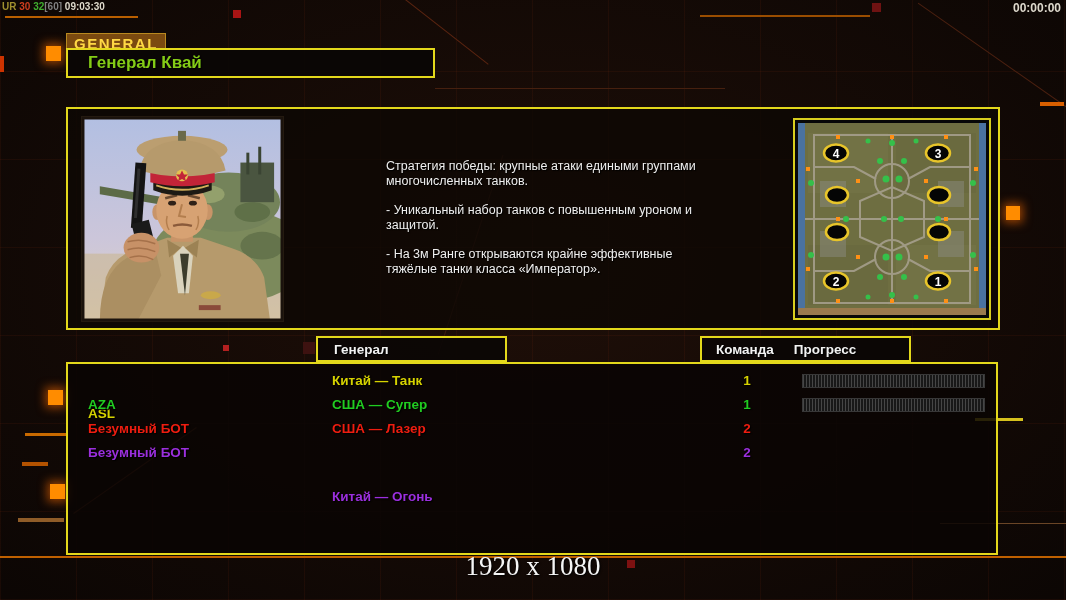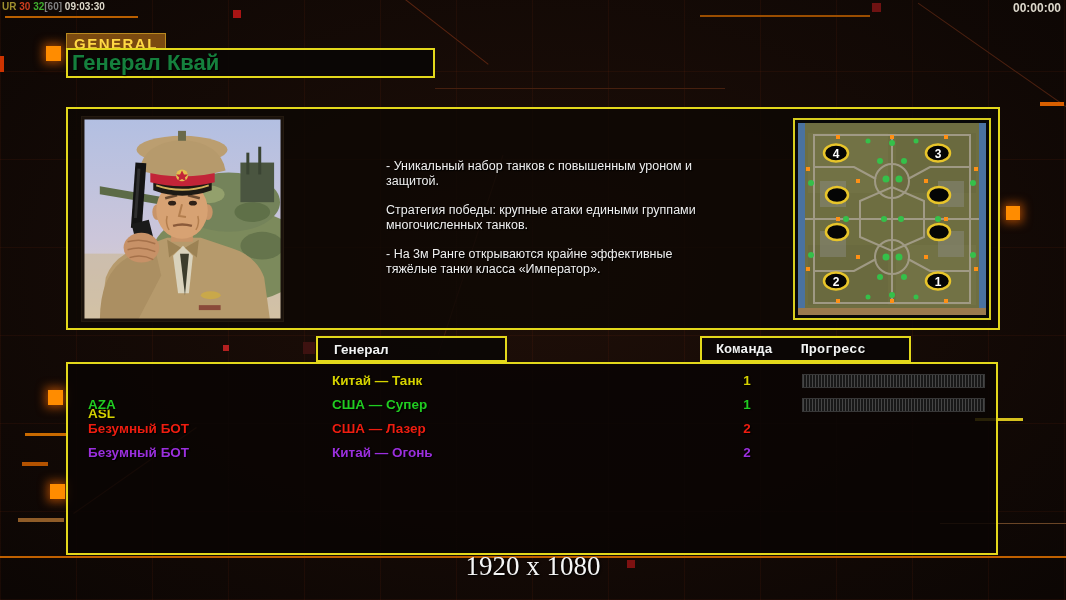--- a/index.html
+++ b/index.html
@@ -20,22 +20,22 @@
   .clock { position:absolute; right:5px; top:1px; font-size:12px; font-weight:bold; color:#ddd8cc; }
 
   .gen-tab {
     position:absolute; left:66px; top:33px; height:15px; padding:1px 7px;
     background:#7b4a10; border:1px solid #b9891f; border-bottom:none;
     color:#ffd845; font-size:15px; font-weight:bold; letter-spacing:1.5px;
   }
   .title-box {
     position:absolute; left:66px; top:48px; width:369px; height:30px;
     border:2px solid #e3d81b; background:rgba(10,7,5,0.92);
-    display:flex; align-items:center; padding-left:4px;
-    color:#15803d; font-size:22px; font-weight:bold; text-shadow:1px 1px 1px #000;
+    display:flex; align-items:center; padding-left:20px;
+    color:#84cc16; font-size:17px; font-weight:bold; text-shadow:1px 1px 1px #000;
   }
 
   .main-panel {
     position:absolute; left:66px; top:107px; width:934px; height:223px;
     border:2px solid #e3d81b; background:rgba(13,8,4,0.78);
   }
   .portrait { position:absolute; left:13px; top:7px; width:203px; height:206px; border:1px solid #241a10; }
   .bio { position:absolute; left:318px; top:50px; width:318px; color:#efefef; font-size:12.5px; line-height:15px; text-shadow:1px 1px 1px #000; }
   .bio p { margin:0 0 14px 0; }
   .map-box {
@@ -43,21 +43,21 @@
     border:2px solid #d8ce1e; background:#070707; padding:3px;
   }
 
   .hdr {
     position:absolute; top:336px; height:26px; border:2px solid #e3d81b;
     background:rgba(11,7,5,0.92); color:#f2f2f2; font-weight:bold; font-size:13.5px;
     display:flex; align-items:center; text-shadow:1px 1px 1px #000;
   }
   .hdr-nick { left:65px; width:155px; padding-left:20px; }
   .hdr-general { left:316px; width:191px; padding-left:16px; }
-  .hdr-team { left:700px; width:211px; padding-left:14px; gap:28px;font-family:Liberation Mono, monospace; }
+  .hdr-team { left:700px; width:211px; padding-left:14px; gap:20px; }
 
   .table-panel {
     position:absolute; left:66px; top:362px; width:932px; height:193px;
     border:2px solid #e3d81b; background:rgba(9,5,3,0.85); padding-top:6px;
   }
   .prow { position:relative; height:24px; font-size:13.5px; font-weight:bold; text-shadow:1px 1px 1px #000; }
   .prow .nick { position:absolute; left:20px; top:3px; }
   .prow .gen  { position:absolute; left:264px; top:3px; }
   .prow .team { position:absolute; left:666px; top:3px; width:26px; text-align:center; }
   .prow .bar  {
@@ -169,22 +169,22 @@
         <rect x="54" y="46" width="11" height="66" fill="#141414" transform="rotate(4 54 46)"></rect>
         <rect x="56" y="52" width="3" height="50" fill="#2e2e2e" transform="rotate(4 56 52)"></rect>
         <rect x="50" y="108" width="18" height="34" fill="#1a1a1a" transform="rotate(-14 50 108)"></rect>
         <ellipse cx="60" cy="132" rx="18" ry="15" fill="#c79167"></ellipse>
         <path d="M46 126 Q60 122 74 128 M46 134 Q60 130 74 136 M48 142 Q60 138 72 144" stroke="#a5714a" stroke-width="1.5" fill="none"></path>
       </g>
       <rect x="1" y="1" width="201" height="204" fill="none" stroke="#1a120c" stroke-width="3"></rect>
     </svg>
 
     <div class="bio">
+        <p>Стратегия победы: крупные атаки едиными группами многочисленных танков.</p>
         <p>- Уникальный набор танков с повышенным уроном и защитой.</p>
-        <p>Стратегия победы: крупные атаки едиными группами многочисленных танков.</p>
         <p>- На 3м Ранге открываются крайне эффективные тяжёлые танки класса «Император».</p>
       </div>
 
     <div class="map-box">
       <svg viewBox="0 0 188 192" width="188" height="192">
         <rect width="188" height="192" fill="#6e6e41"></rect>
         <rect x="10" y="10" width="80" height="60" fill="#767649" opacity="0.55"></rect>
         <rect x="98" y="10" width="80" height="60" fill="#68683e" opacity="0.55"></rect>
         <rect x="10" y="122" width="80" height="60" fill="#68683e" opacity="0.55"></rect>
         <rect x="98" y="122" width="80" height="60" fill="#767649" opacity="0.55"></rect>
@@ -289,21 +289,21 @@
       <span class="bar"></span>
     </div>
       <div class="prow">
       <span class="nick" style="color: rgb(238, 29, 16);">Безумный БОТ</span>
       <span class="gen" style="color: rgb(238, 29, 16);">США — Лазер</span>
       <span class="team" style="color: rgb(238, 29, 16);">2</span>
 
     </div>
       <div class="prow">
       <span class="nick" style="color: rgb(155, 47, 221);">Безумный БОТ</span>
-      <span class="gen" style="color: rgb(155, 47, 221);">Китай — Огонь</span>
+      <span class="gen" style="color: rgb(155, 47, 221); margin-top: 44px;">Китай — Огонь</span>
       <span class="team" style="color: rgb(155, 47, 221);">2</span>
 
     </div>
     </div>
 
   <div class="bottom-line"></div>
   <div class="res-label">1920 x 1080</div>
 
 </div>
 

